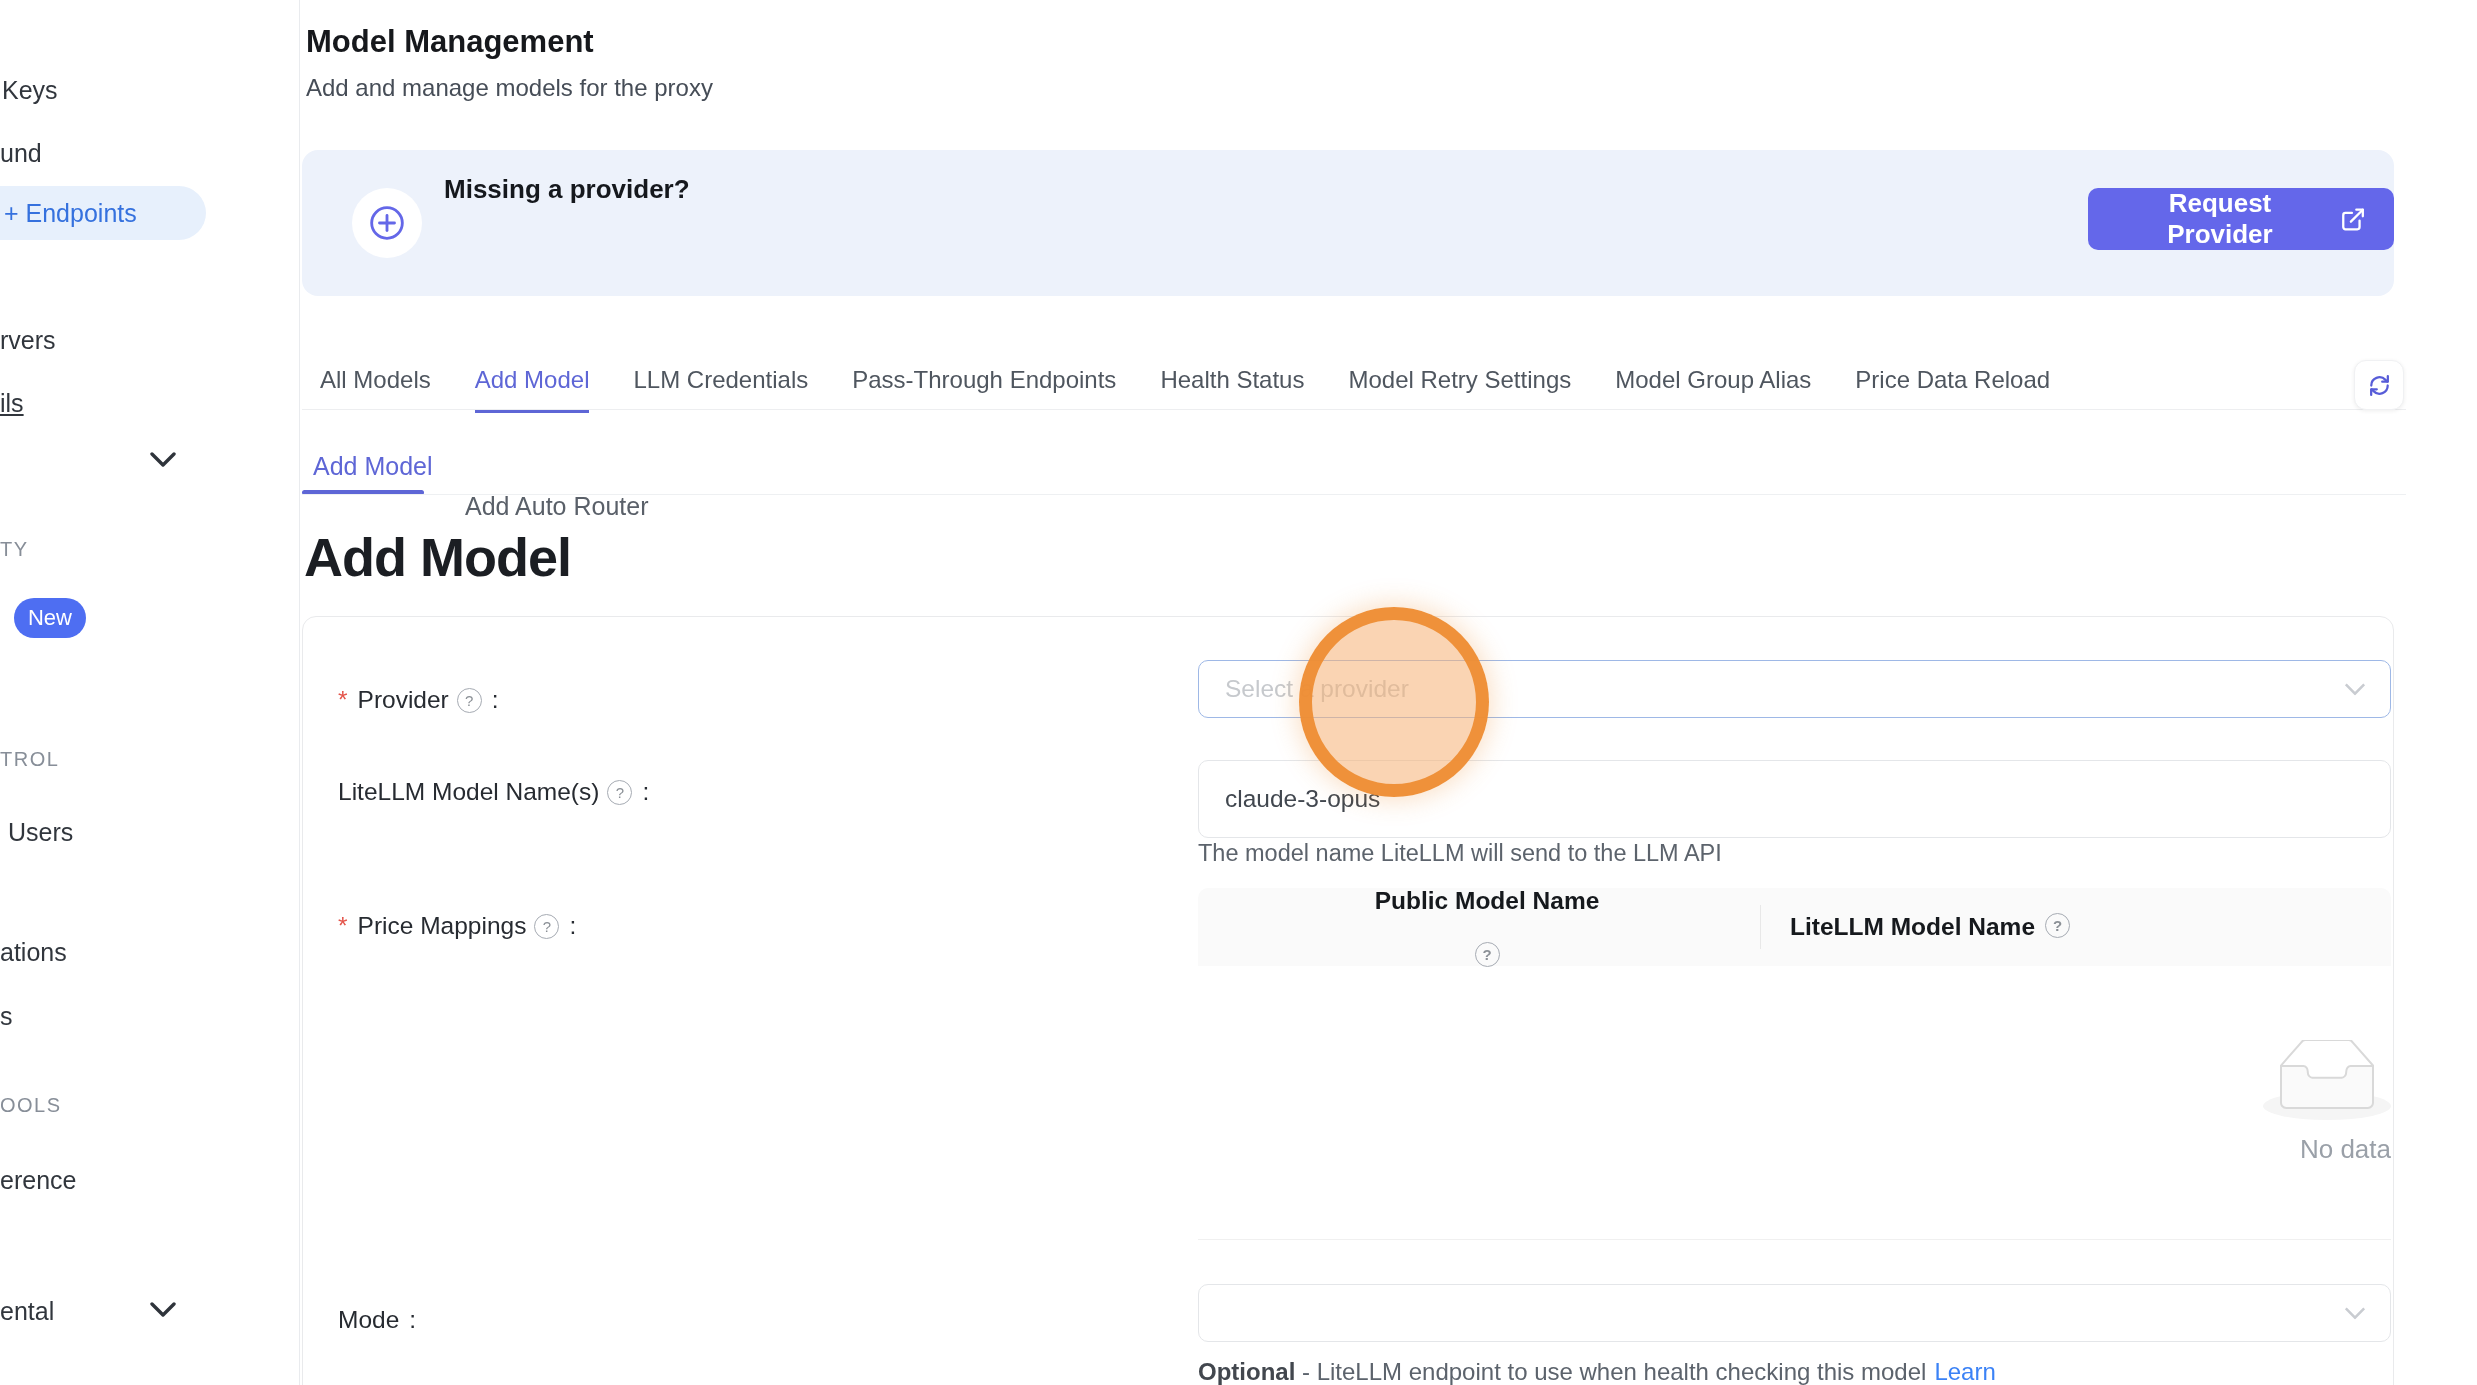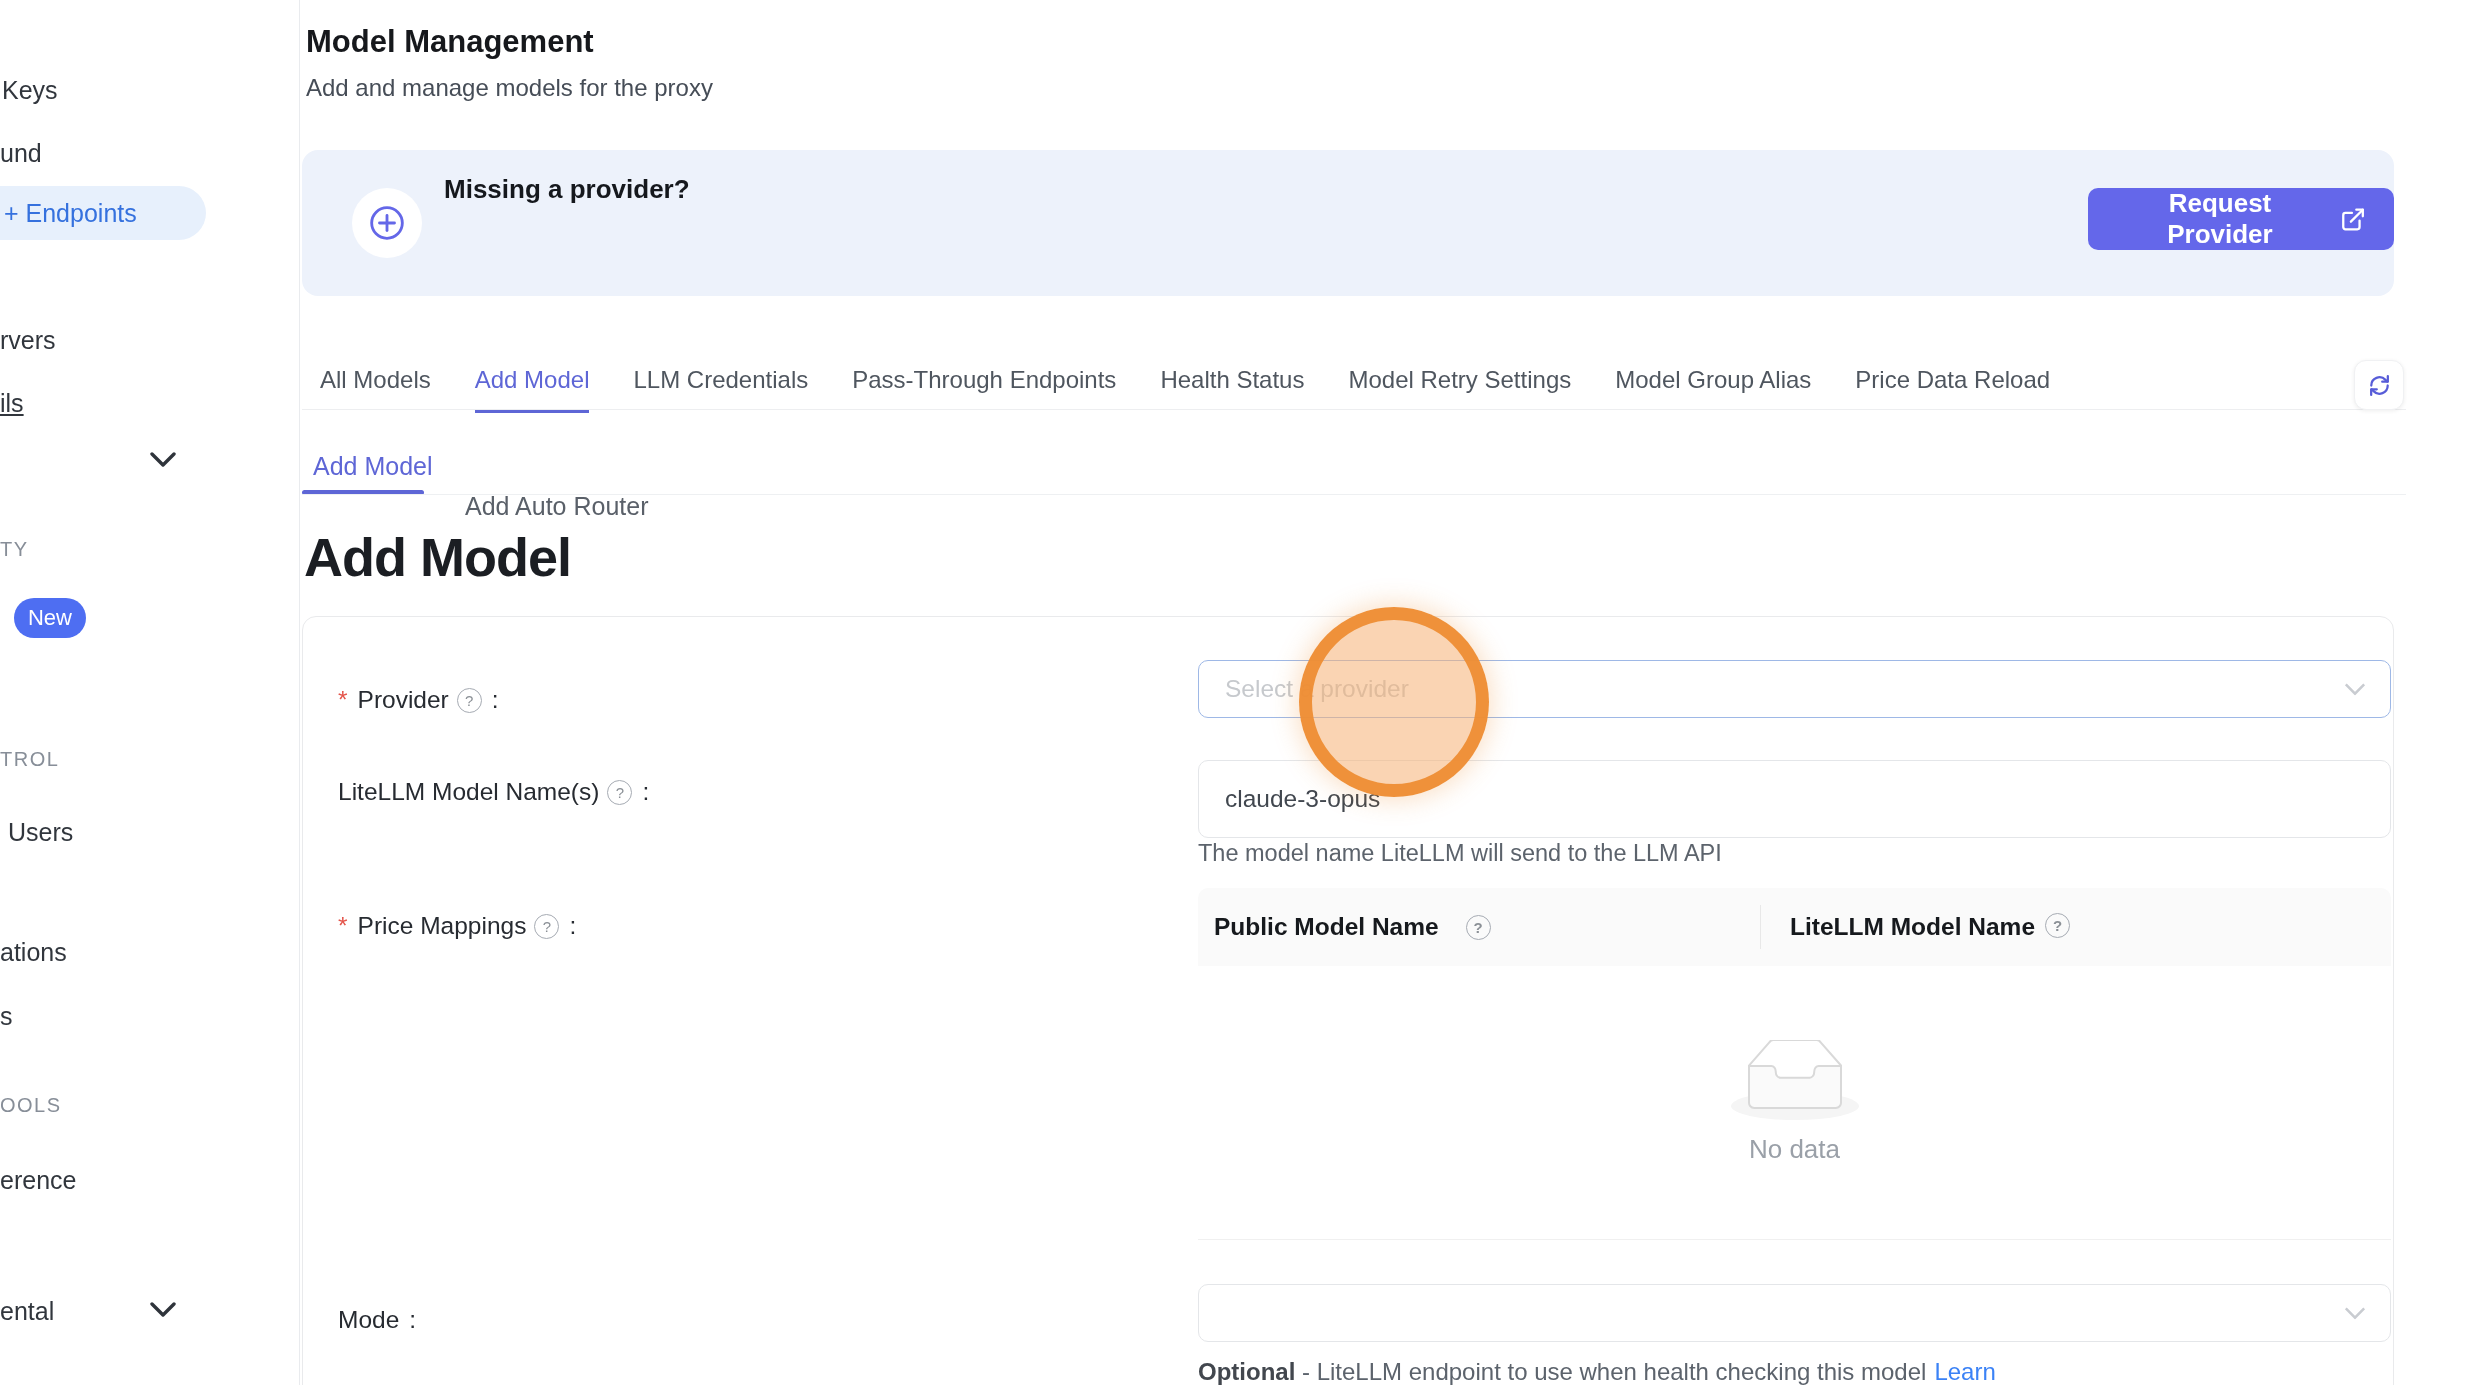--- a/index.html
+++ b/index.html
@@ -68,25 +68,25 @@
   .sel-chev { position:absolute; right:24px; top:50%; transform:translateY(-50%); }
 
   .text-input { position:absolute; left:1198px; top:760px; width:1193px; height:78px;
     border:1px solid #e4e6e9; border-radius:10px; font-family:inherit; font-size:24.5px;
     color:#41474f; padding:0 26px; background:#fff; outline:none; }
   .helper { position:absolute; left:1198px; top:840px; font-size:23.5px; color:#5c636c; }
 
   
   .tbl-head { position:absolute; left:1198px; top:888px; width:1193px; height:78px; background:#fafafa;
     border-radius:10px 10px 0 0; display:flex; align-items:center; font-size:24.5px; font-weight:600; color:#16191d; }
-  .tbl-col1 { width:562px; padding-left:16px; display:flex; align-items:center; gap:27px; }
+  .tbl-col1 { width:562px; padding-left:16px; display:flex; align-items:center; gap:27px;flex-direction:column; }
   .tbl-col2 { flex:1; padding-left:30px; display:flex; align-items:flex-start; gap:10px; }
   .tbl-col-sep { position:absolute; left:562px; top:17px; width:1px; height:44px; background:#e8e8e8; }
   .tbl-body { position:absolute; left:1198px; top:966px; width:1193px; height:274px;
-    border-bottom:1px solid #f0f0f0; display:flex; flex-direction:column; align-items:center;
+    border-bottom:1px solid #f0f0f0; display:flex; flex-direction:column; align-items:flex-end;
     justify-content:center; gap:12px; }
   .no-data { font-size:26px; color:#9aa0a8; }
 
   
   .optional-line { position:absolute; left:1198px; top:1358px; font-size:24px; color:#5c636c; white-space:nowrap; }
   .optional-bold { font-weight:bold; color:#42474e; }
   .learn-link { color:#3b82f6; margin-left:8px; cursor:pointer; }
 
   
   .click-circle { position:absolute; left:1299px; top:607px; width:190px; height:190px; border-radius:50%;

